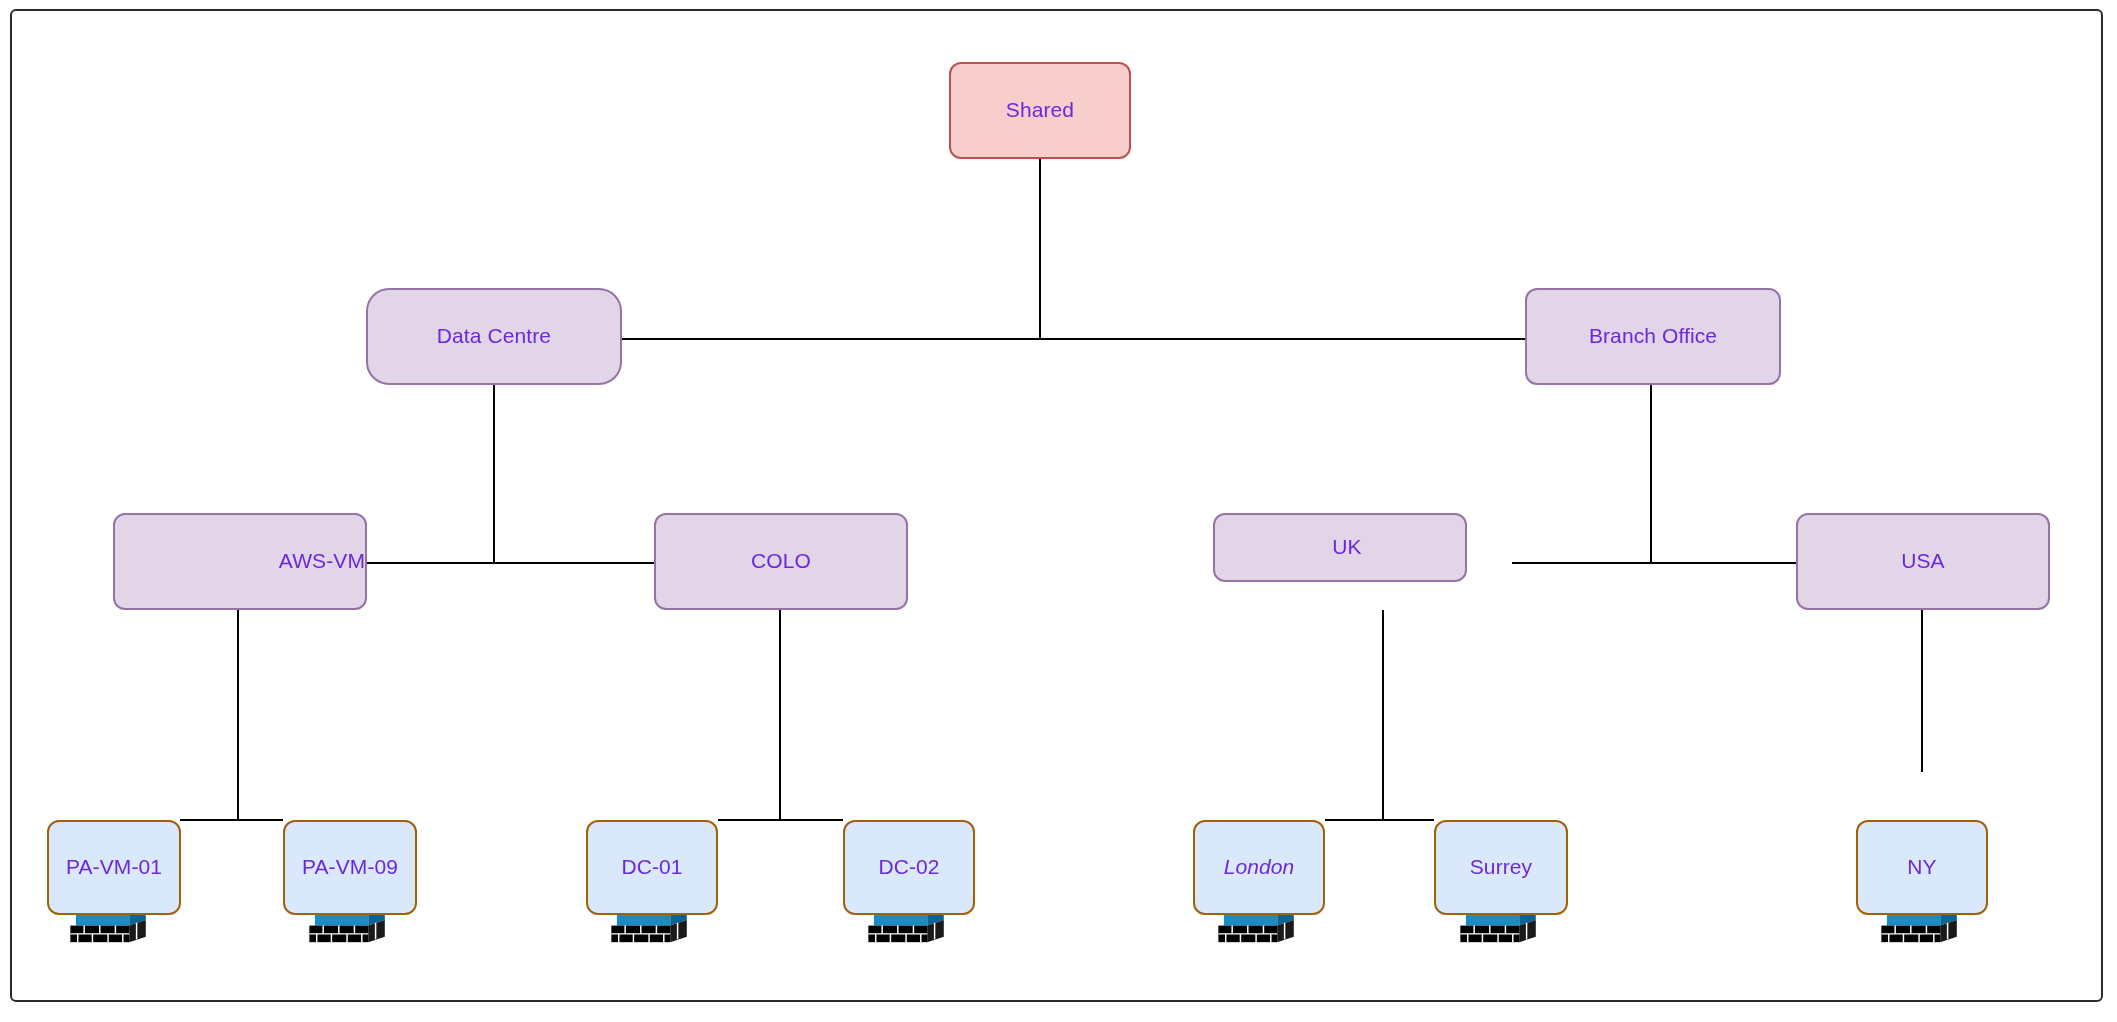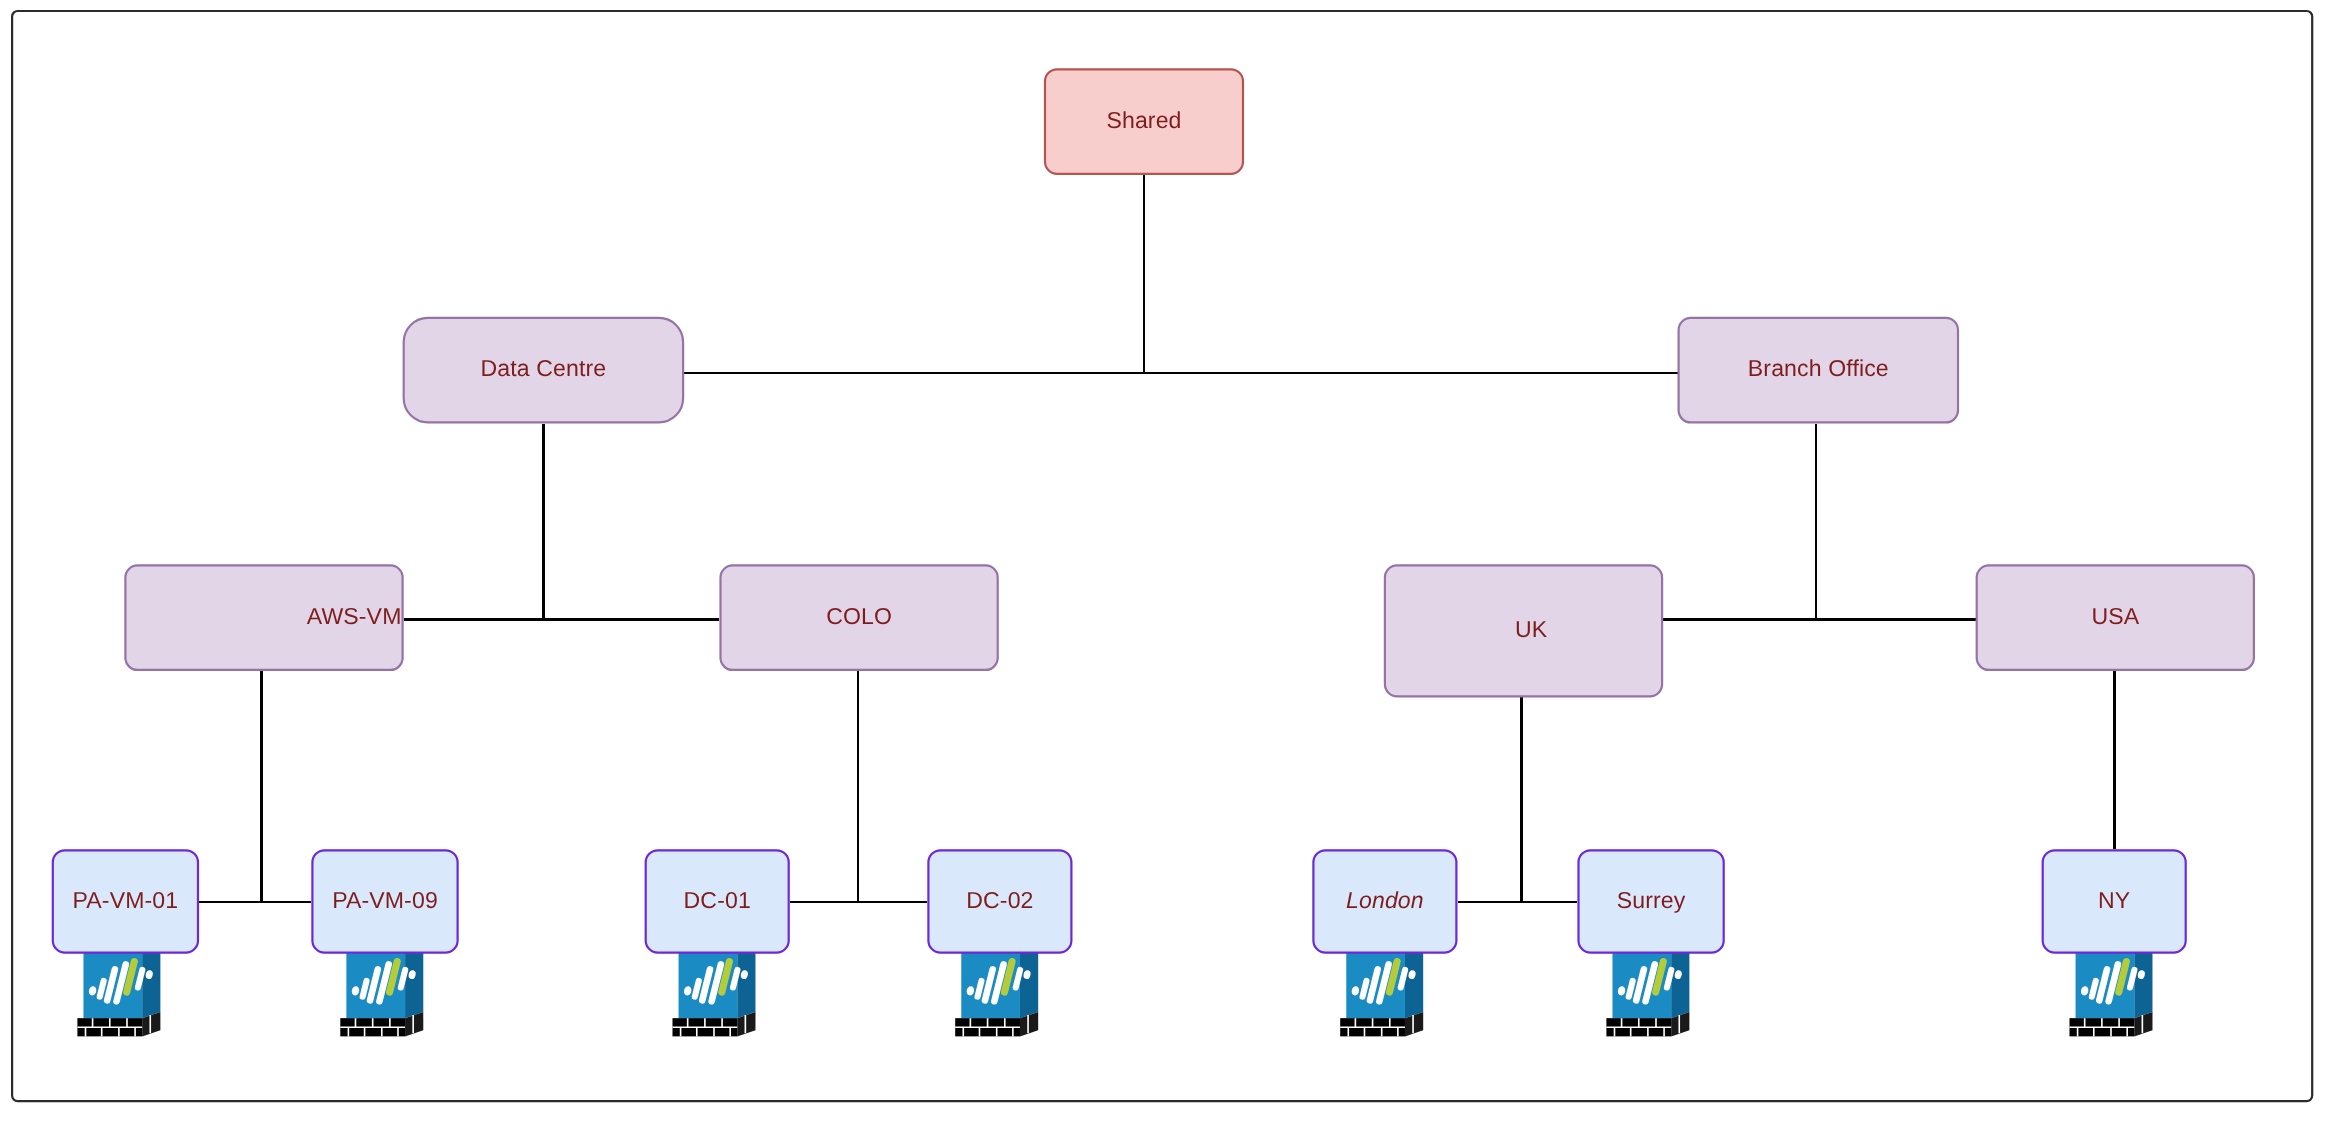--- a/index.html
+++ b/index.html
@@ -40,35 +40,36 @@
   .node {
     position: absolute;
     box-sizing: border-box;
     border-radius: 12px;
     display: flex;
     align-items: center;
     justify-content: center;
     text-align: center;
     font-size: 21px;
     line-height: 1.15;
-    color: #7f1d1d;
+    color: #6d28d9;
     letter-spacing: 0.1px;
     z-index: 5;
   }
   .node-root {
     background: #f8cecc;
     border: 2px solid #b85450;
   }
   .node-group {
     background: #e1d5e7;
     border: 2px solid #9673a6;
   }
   .node-leaf {
     background: #dae8fc;
-    border: 2px solid #6d28d9;
+    border: 2px solid #a16207;
+    margin-top: 48px;
   }
   .fw-icon {
     position: absolute;
     width: 92px;
     height: 92px;
     z-index: 3;
   }
   .fw-icon svg { display: block; width: 100%; height: 100%; }
 </style>
 </head>
@@ -117,21 +118,21 @@
   </div>
 
   <div class="node node-group" style="left:113px; top:513px; width:254px; height:97px;justify-content:flex-end;">
     <span>AWS-VM</span>
   </div>
 
   <div class="node node-group" style="left:654px; top:513px; width:254px; height:97px;">
     <span>COLO</span>
   </div>
 
-  <div class="node node-group" style="left:1258px; top:513px; width:254px; height:121px;padding-left:14px;">
+  <div class="node node-group" style="left:1213px; top:513px; width:254px; height:69px;padding-left:14px;">
     <span>UK</span>
   </div>
 
   <div class="node node-group" style="left:1796px; top:513px; width:254px; height:97px;">
     <span>USA</span>
   </div>
 
   <div class="node node-leaf" style="left:47px; top:772px; width:134px; height:95px;">
     <span>PA-VM-01</span>
   </div>

